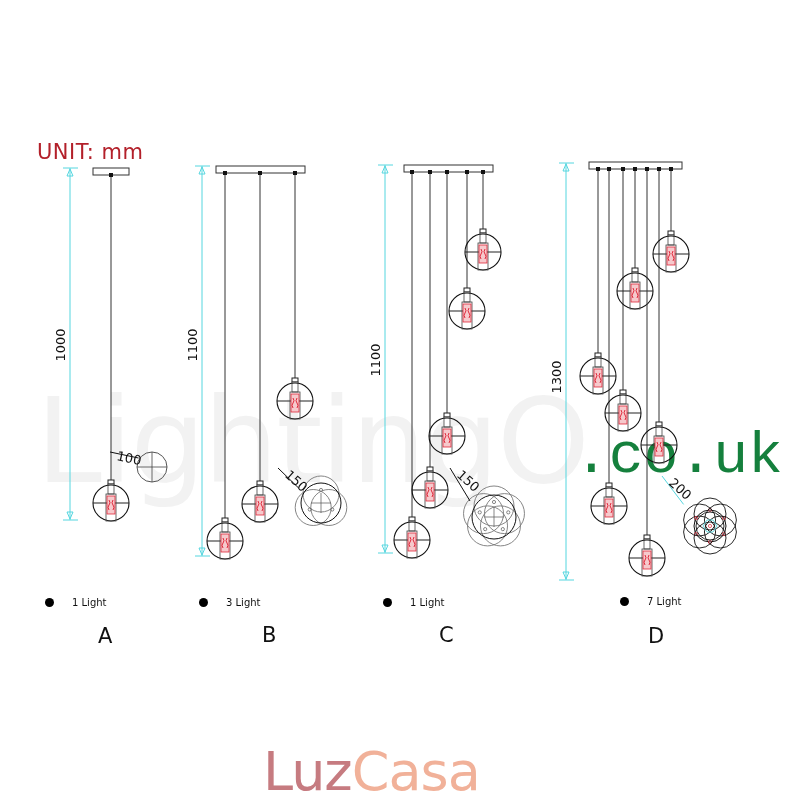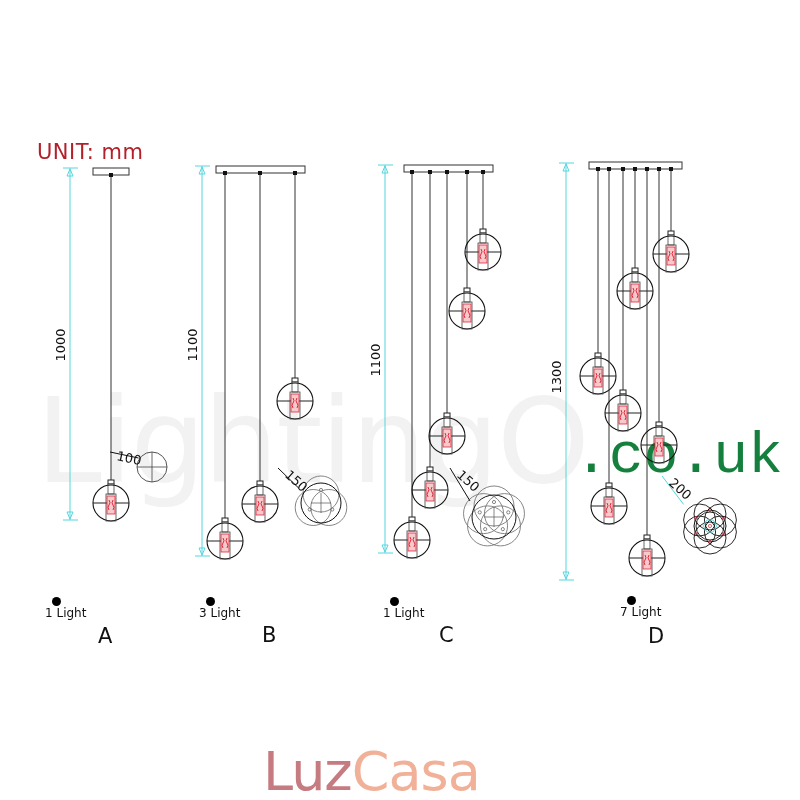--- a/index.html
+++ b/index.html
@@ -1,21 +1,21 @@
 <!DOCTYPE html>
 <html><head>
 <meta charset="utf-8">
 <style>
   html, body { margin: 0; padding: 0; background: #ffffff; }
   body { width: 800px; height: 800px; position: relative; overflow: hidden; font-family: "DejaVu Sans", sans-serif; }
   #stage { position: absolute; left: 0; top: 0; width: 800px; height: 800px; }
   .unit-label { position: absolute; left: 37px; top: 140px; font-family: "DejaVu Sans", sans-serif; font-size: 21px; color: #b3202a; letter-spacing: 0.5px; }
   .watermark { position: absolute; left: 36px; top: 372px; font-family: "DejaVu Sans", sans-serif; font-size: 118px; color: #f2f2f2; letter-spacing: -2px; white-space: nowrap; text-align: right; }
   .watermark-sub { position: absolute; left: 574px; top: 424px; font-family: Liberation Mono, monospace; font-size: 58px; color: #15803d; white-space: nowrap; }
-  .legend-item { position: absolute; display: flex; align-items: center; font-family: "DejaVu Sans", sans-serif; font-size: 12px; color: #111; flex-direction: column; }
+  .legend-item { position: absolute; display: flex; align-items: center; font-family: "DejaVu Sans", sans-serif; font-size: 10px; color: #111; }
   .legend-item .dot { width: 9px; height: 9px; border-radius: 50%; background: #000; margin-right: 18px; }
   .variant-letter { position: absolute; font-family: "DejaVu Sans", sans-serif; font-size: 21px; color: #111; }
   .brand { position: absolute; left: 263px; top: 740px; font-family: "DejaVu Sans", sans-serif; font-size: 54px; letter-spacing: -1px; white-space: nowrap; }
   .brand .luz { color: #c67b80; }
   .brand .casa { color: #f1b199; }
 </style>
 </head>
 <body>
 
 <div class="watermark">LightingO</div>

